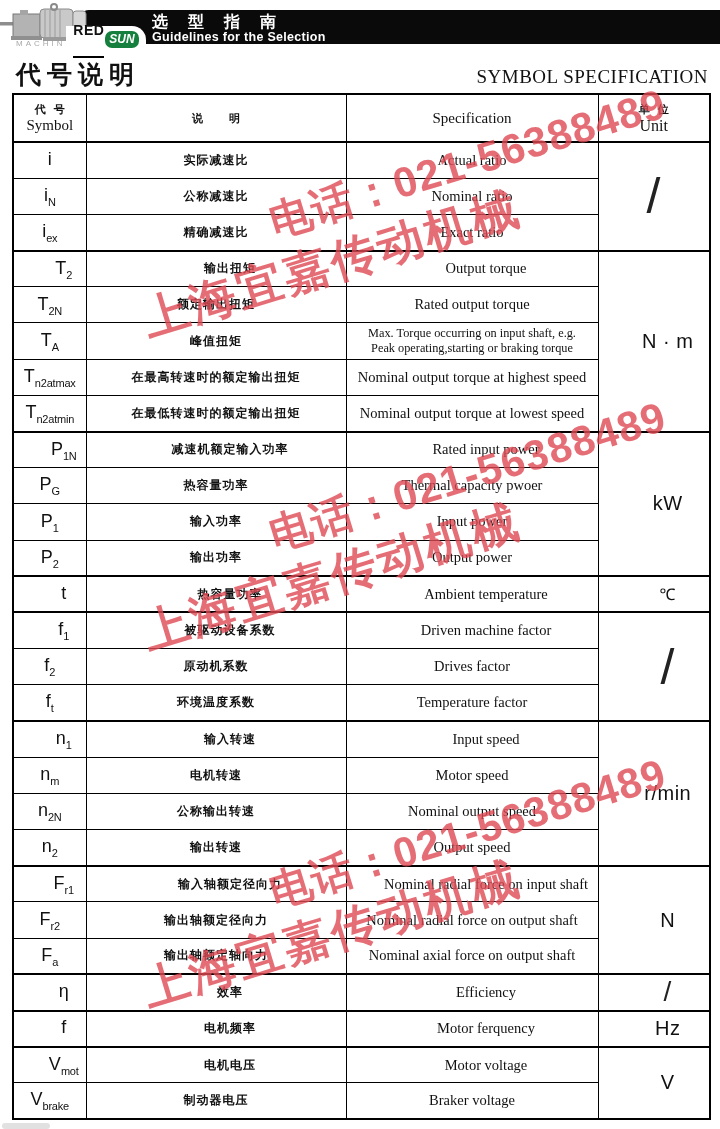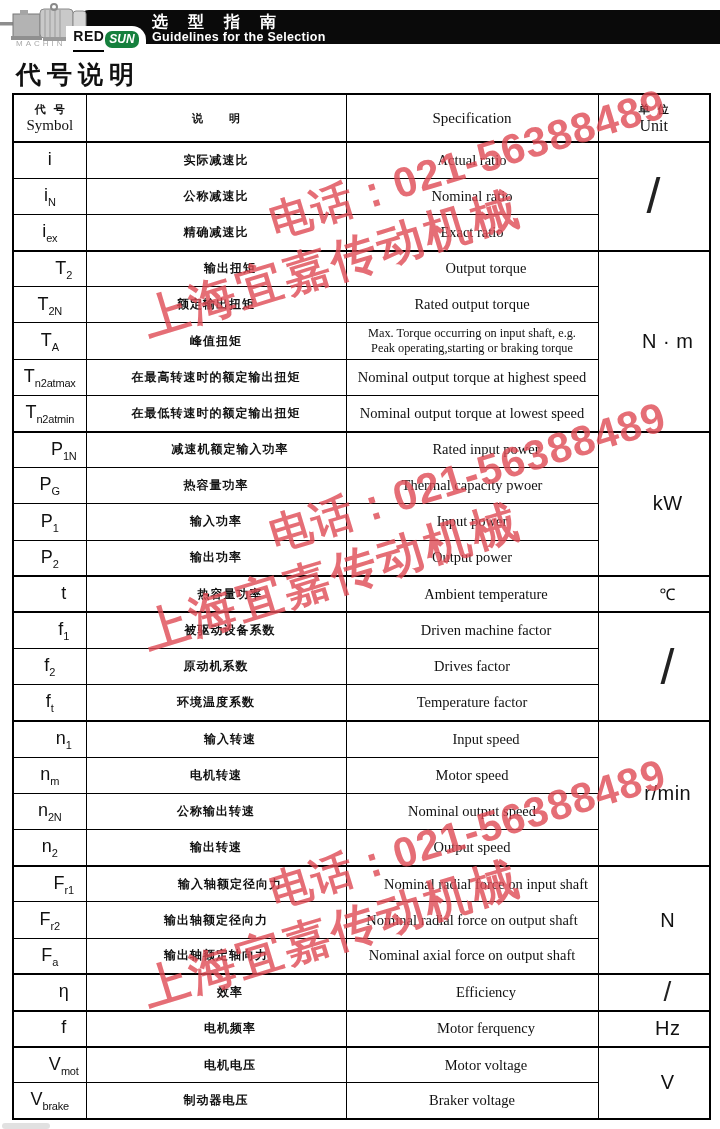--- a/index.html
+++ b/index.html
@@ -11,21 +11,21 @@
         border-radius:12px 0 0 20px;}
   .band-zh{position:absolute;left:152px;top:12px;color:#fff;font-size:16px;font-weight:bold;
            letter-spacing:20px;white-space:nowrap;}
   .band-en{position:absolute;left:152px;top:30px;color:#fff;font-size:12.5px;font-weight:bold;
            letter-spacing:0.3px;white-space:nowrap;}
   .machinery{position:absolute;left:16px;top:39px;color:#a9a9a9;font-size:8px;
              letter-spacing:3px;}
   .logo-plate{position:absolute;left:66px;top:26px;width:80px;height:27px;background:#fff;
               border-radius:0 14px 0 0;display:flex;align-items:center;justify-content:center;}
   .logo-red{font-size:14px;font-weight:900;letter-spacing:0.5px;border-bottom:2.5px solid #000;
-            padding-bottom:6px;}
+            padding-bottom:18px;}
   .logo-sun{font-size:12px;font-weight:900;color:#fff;background:#15803d;border-radius:7px;
             padding:1px 4px 2px 4px;margin-left:1px;font-style:italic;}
   .motor-img{position:absolute;left:0;top:1px;}
 
   
   .title-zh{position:absolute;left:16px;top:58px;font-size:25px;font-weight:900;
             letter-spacing:6px;}
   .title-en{position:absolute;right:12px;top:66px;font-family:"Liberation Serif",serif;
             font-size:19px;letter-spacing:0.5px;}
 
@@ -83,20 +83,21 @@
   </svg>
   <div class="machinery">MACHINERY</div>
   <div class="logo-plate">
     <span class="logo-red">RED</span>
       <span class="logo-sun">SUN</span>
   </div>
   <div class="band-zh">选型指南</div>
   <div class="band-en">Guidelines for the Selection</div>
 
   <div class="title-zh">代号说明</div>
+  <div class="title-en">SYMBOL SPECIFICATION</div>
 
   <table class="spec">
     <colgroup>
         <col style="width:73px">
         <col style="width:260px">
         <col style="width:252px">
         <col style="width:112px">
       </colgroup>
     <thead>
       <tr>

